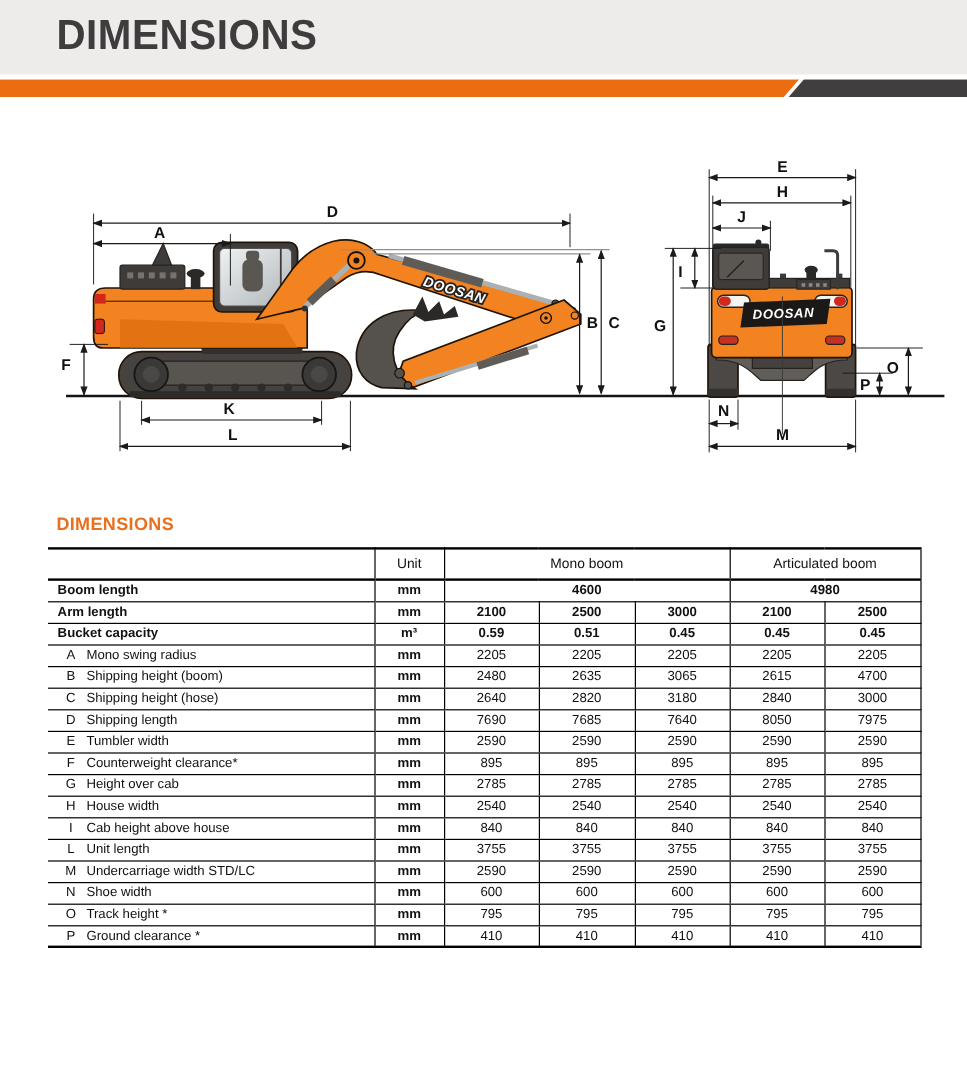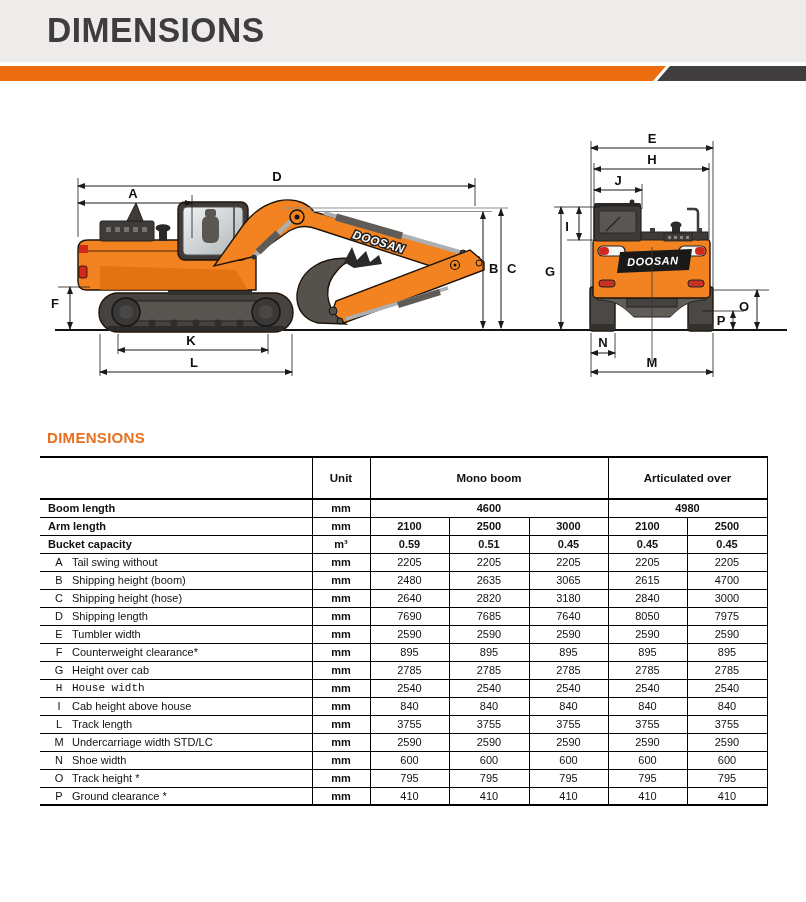--- a/index.html
+++ b/index.html
@@ -20,21 +20,21 @@
   .dlab  { font:700 13px "Liberation Sans",sans-serif; fill:#111; }
   .outl  { stroke:#201409; stroke-width:1.4; }
   .brand-side { font:italic 900 11.5px "Liberation Sans",sans-serif; fill:#fff; stroke:#26221f; stroke-width:3px; paint-order:stroke; letter-spacing:.5px; }
   .brand-rear { font:italic 900 11px "Liberation Sans",sans-serif; fill:#fff; letter-spacing:.5px; }
 
   
   .section-title { position:absolute; left:47px; top:429px; font-size:15px; font-weight:800; color:#E8701F; letter-spacing:.3px; }
   table.spec { position:absolute; left:40px; top:456px; width:727px; border-collapse:collapse; table-layout:fixed;
                border-top:2.5px solid #000; border-bottom:2.5px solid #000; font-size:11px; color:#111; }
   table.spec td { height:18px; padding:0 4px; text-align:center; border-bottom:1.5px solid #000; overflow:hidden; white-space:nowrap; }
-  table.spec tr.hdr td { height:42px; border-bottom:2px solid #000; font-weight:700; font-size:11.5px; }
+  table.spec tr.hdr td { height:26px; border-bottom:2px solid #000; font-weight:400; font-size:11.5px; }
   table.spec td.lbl { text-align:left; padding-left:8px; }
   table.spec td.v  { border-left:1.2px solid #000; }
   table.spec td.last { border-right:1.2px solid #000; }
   table.spec tr.specrow td { font-weight:700; }
   table.spec td .letter { display:inline-block; width:26px; text-align:center; margin-left:2px; }
   table.spec td.unitc { font-weight:700; }
   .footnote { position:absolute; left:44px; top:856px; font-size:10px; font-weight:700; color:#111;margin-top:48px; }
 </style>
 </head>
 <body>
@@ -243,21 +243,21 @@
       <col style="width:80px">
       <col style="width:79px">
     <col style="width:79px">
       <col style="width:80px">
   </colgroup>
   <tbody id="tbl">
       <tr class="hdr">
         <td class="lbl"></td>
         <td class="v">Unit</td>
         <td class="v" colspan="3">Mono boom</td>
-        <td class="v last" colspan="2">Articulated over</td>
+        <td class="v last" colspan="2">Articulated boom</td>
       </tr>
       <tr class="specrow">
         <td class="lbl">Boom length</td>
         <td class="v unitc">mm</td>
         <td class="v" colspan="3">4600</td>
         <td class="v last" colspan="2">4980</td>
       </tr>
       <tr class="specrow">
         <td class="lbl">Arm length</td>
         <td class="v unitc">mm</td>
@@ -270,21 +270,21 @@
       <tr class="specrow">
         <td class="lbl">Bucket capacity</td>
         <td class="v unitc">m³</td>
         <td class="v">0.59</td>
         <td class="v">0.51</td>
         <td class="v">0.45</td>
         <td class="v">0.45</td>
         <td class="v last">0.45</td>
       </tr>
       <tr>
-        <td class="lbl" style="padding-left: 4px;"><span class="letter">A</span><span>Tail swing without</span></td>
+        <td class="lbl" style="padding-left: 4px;"><span class="letter">A</span><span>Mono swing radius</span></td>
         <td class="v unitc">mm</td>
         <td class="v">2205</td>
         <td class="v">2205</td>
         <td class="v">2205</td>
         <td class="v">2205</td>
         <td class="v last">2205</td>
       </tr>
       <tr>
         <td class="lbl" style="padding-left: 4px;"><span class="letter">B</span><span>Shipping height (boom)</span></td>
         <td class="v unitc">mm</td>
@@ -333,39 +333,39 @@
       <tr>
         <td class="lbl" style="padding-left: 4px;"><span class="letter">G</span><span>Height over cab</span></td>
         <td class="v unitc">mm</td>
         <td class="v">2785</td>
         <td class="v">2785</td>
         <td class="v">2785</td>
         <td class="v">2785</td>
         <td class="v last">2785</td>
       </tr>
       <tr>
-        <td class="lbl" style="padding-left: 4px; font-family: Liberation Mono, monospace;"><span class="letter">H</span><span>House width</span></td>
+        <td class="lbl" style="padding-left: 4px;"><span class="letter">H</span><span>House width</span></td>
         <td class="v unitc">mm</td>
         <td class="v">2540</td>
         <td class="v">2540</td>
         <td class="v">2540</td>
         <td class="v">2540</td>
         <td class="v last">2540</td>
       </tr>
       <tr>
         <td class="lbl" style="padding-left: 4px;"><span class="letter">I</span><span>Cab height above house</span></td>
         <td class="v unitc">mm</td>
         <td class="v">840</td>
         <td class="v">840</td>
         <td class="v">840</td>
         <td class="v">840</td>
         <td class="v last">840</td>
       </tr>
       <tr>
-        <td class="lbl" style="padding-left: 4px;"><span class="letter">L</span><span>Track length</span></td>
+        <td class="lbl" style="padding-left: 4px;"><span class="letter">L</span><span>Unit length</span></td>
         <td class="v unitc">mm</td>
         <td class="v">3755</td>
         <td class="v">3755</td>
         <td class="v">3755</td>
         <td class="v">3755</td>
         <td class="v last">3755</td>
       </tr>
       <tr>
         <td class="lbl" style="padding-left: 4px;"><span class="letter">M</span><span>Undercarriage width STD/LC</span></td>
         <td class="v unitc">mm</td>

